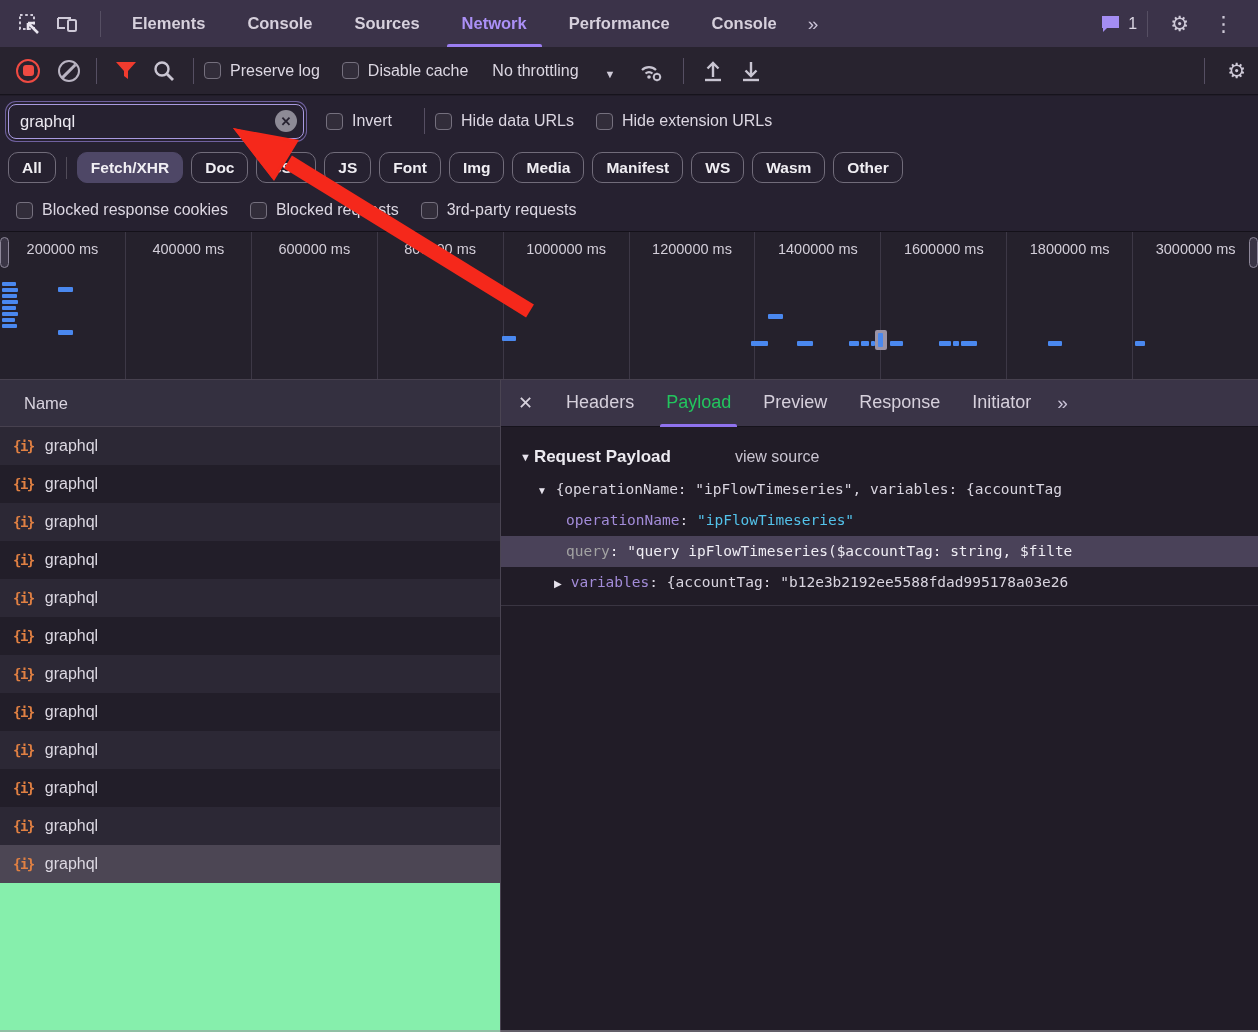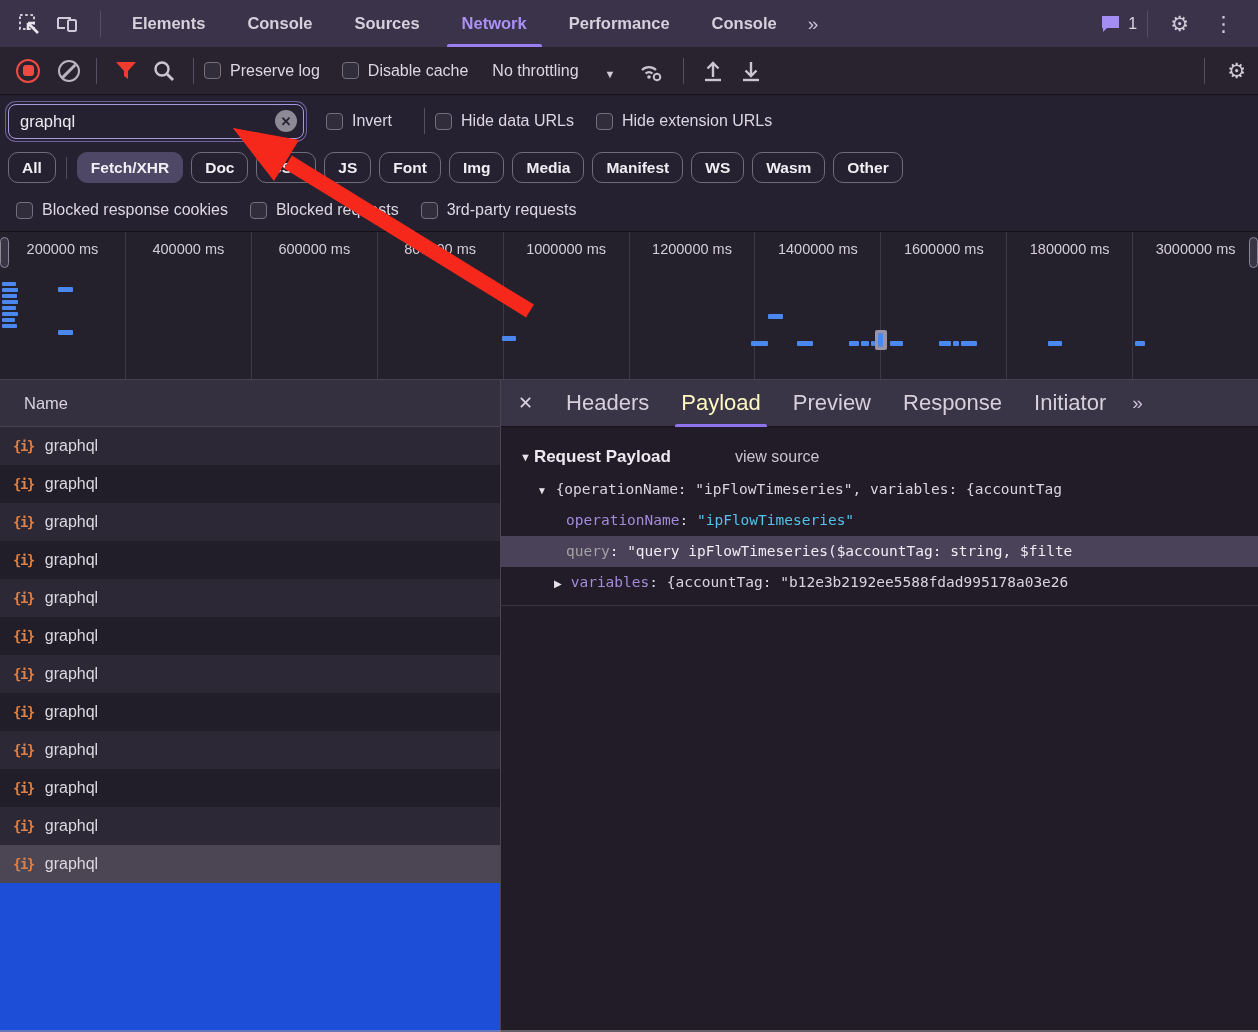--- a/index.html
+++ b/index.html
@@ -69,39 +69,39 @@
   #tl-cols { position:absolute; inset:0; display:flex; }
   .tl-col { flex:1 1 0; border-left:1px solid #3d3846; text-align:center; padding-top:9px;
     font-size:14.5px; color:#d3ced9; overflow:hidden; white-space:nowrap; }
   .tl-col:first-child { border-left:none; }
   .tl-bar { position:absolute; background:#4a88ef; border-radius:1px; }
   .tl-marker { position:absolute; background:#9b93a6; border-radius:2px; }
   .tl-handle { position:absolute; top:5px; width:9px; height:31px; background:#3a3545;
     border:1.5px solid #8d8799; border-radius:6px; }
 
   
-  #leftpanel { position:absolute; left:0; top:380px; width:500px; bottom:0; background:#1d4ed8; }
+  #leftpanel { position:absolute; left:0; top:380px; width:500px; bottom:0; background:#86efac; }
   #lp-header { height:47px; background:#343040; border-bottom:1px solid #47414f;
     display:flex; align-items:center; padding-left:24px; font-size:16.5px; color:#d8d3de; }
   .req-row { height:38px; display:flex; align-items:center; padding-left:13px;
     font-size:16px; color:#dcd8e2; }
   .req-row:nth-child(odd) { background:#2c2835; }
   .req-row:nth-child(even) { background:#221e29; }
   .req-row.selected { background:#4c4654; }
   .req-icon { color:#e08043; font-family:"DejaVu Sans Mono", monospace; font-weight:bold;
     font-size:14px; letter-spacing:-1.5px; margin-right:11px; }
   #split-divider { position:absolute; left:500px; top:380px; width:1px; bottom:0; background:#4a4452; }
 
   #rightpanel { position:absolute; left:501px; top:380px; right:0; bottom:0; background:#211c27; }
   #rp-tabbar { height:47px; background:#3a3447; border-bottom:1px solid #16131c;
     display:flex; align-items:center; }
   .rp-close { font-size:18px; color:#d6d1dc; padding:0 17px; }
-  .rp-tab { height:47px; line-height:45px; padding:0 16px; font-size:22px; color:#d6d0dc;
+  .rp-tab { height:47px; line-height:45px; padding:0 16px; font-size:18px; color:#d6d0dc;
     position:relative; flex:0 0 auto; }
-  .rp-tab.active { color:#fef9c3; }
+  .rp-tab.active { color:#22c55e; }
   .rp-tab.active::after { content:""; position:absolute; left:10px; right:10px; bottom:0;
     height:3px; background:#8f72ee; border-radius:2px 2px 0 0; }
 
   
   #payload-title { display:flex; align-items:center; height:34px; margin-top:13px; padding-left:19px; }
   #payload-title .tri { font-size:11px; color:#e6e2ec; margin-right:3px; }
   #payload-title .t { font-size:17px; font-weight:bold; color:#eceaf0; }
   #payload-title .vs { margin-left:64px; font-size:16px; color:#c9c4d1; }
   .pl-line { height:31px; line-height:31px; white-space:pre; overflow:hidden;
     font-family:"DejaVu Sans Mono", monospace; font-size:14.5px; color:#d9d5e0; }

